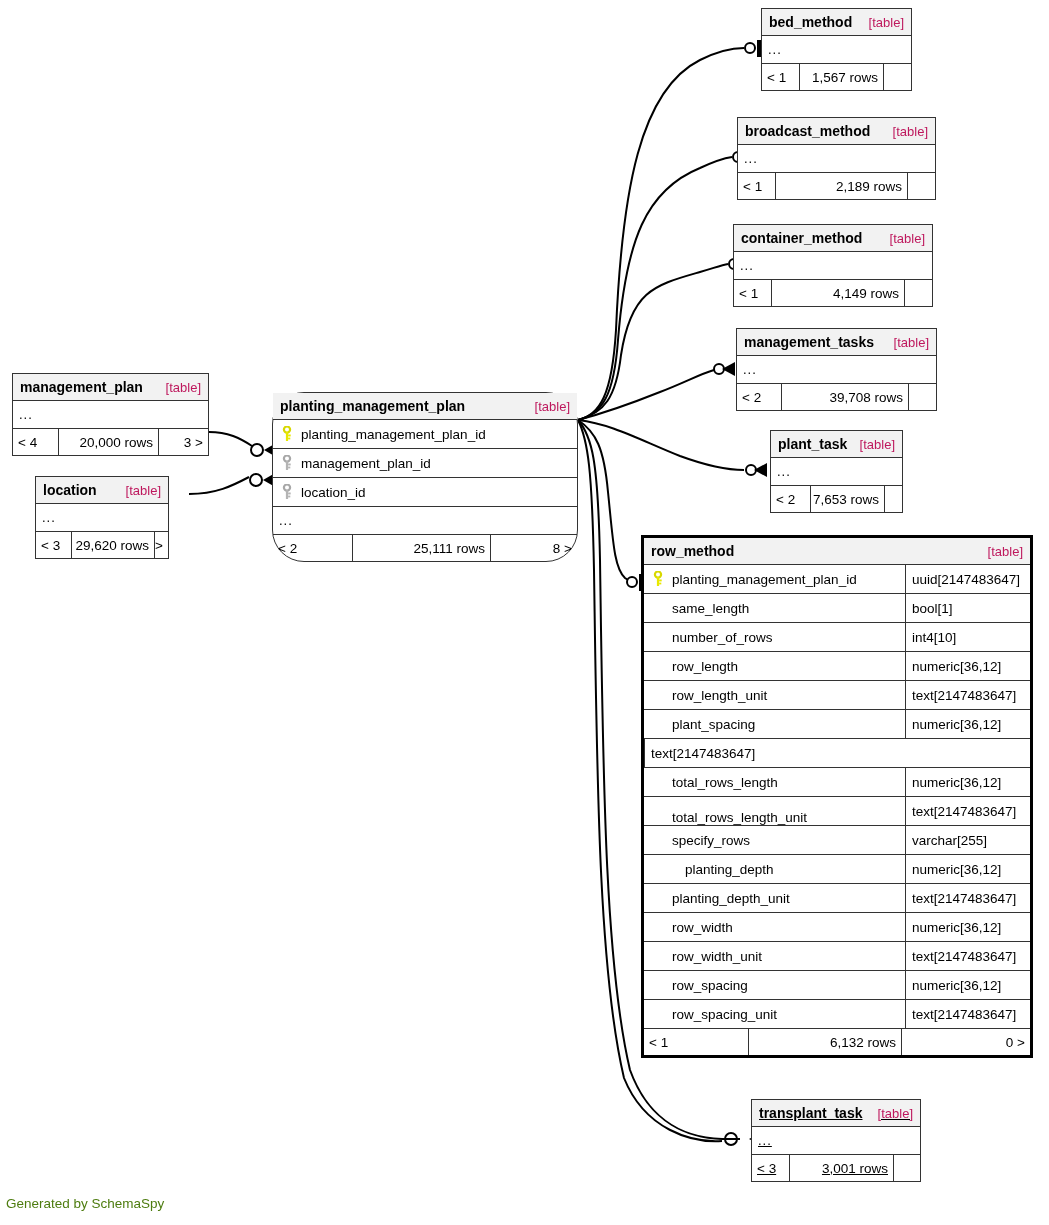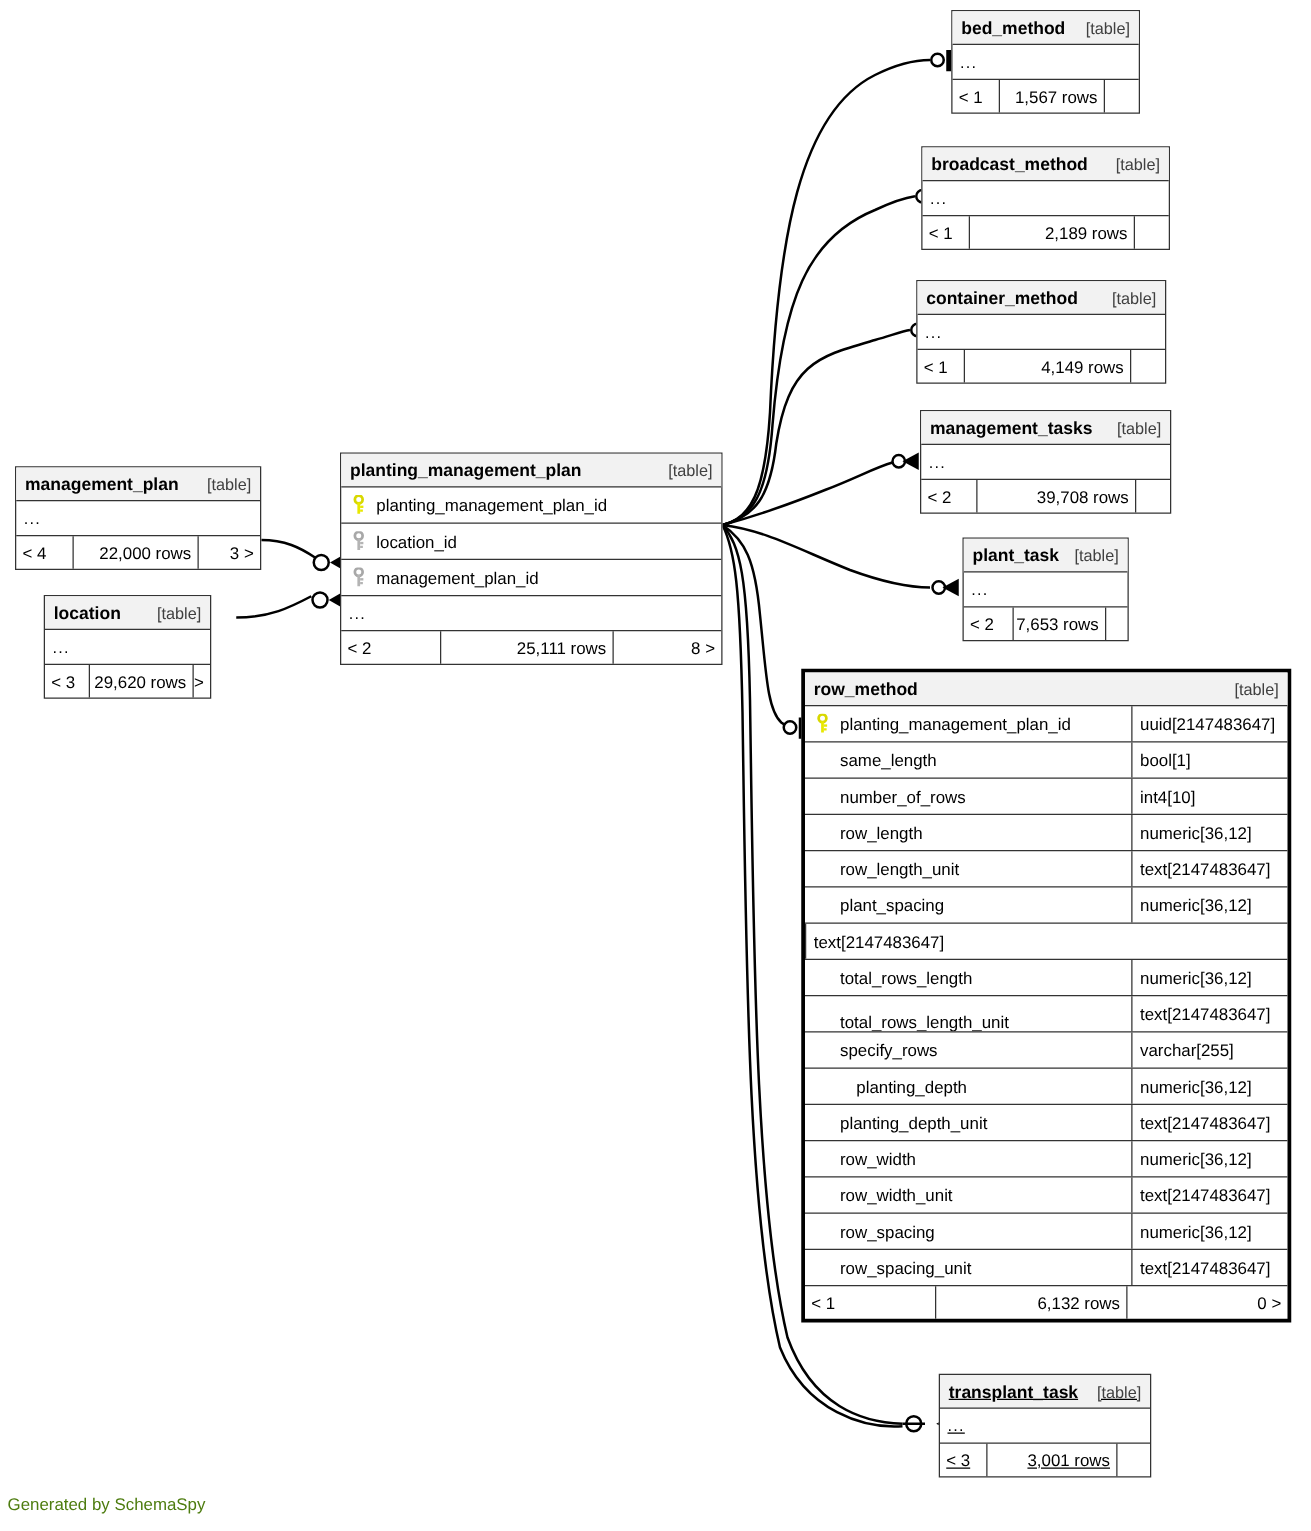--- a/index.html
+++ b/index.html
@@ -48,21 +48,21 @@
     box-sizing: border-box;
     height: 27px;
   }
   .tname {
     font-weight: bold;
     font-size: 14px;
     white-space: nowrap;
   }
   .ttype {
     font-size: 13px;
-    color: #404040;
+    color: #be185d;
     margin-left: 10px;
     white-space: nowrap;
   }
   .ellipsis-row {
     height: 28px;
     display: flex;
     align-items: center;
     padding: 0 6px;
     box-sizing: border-box;
     border-bottom: 1px solid #333333;
@@ -276,21 +276,21 @@
   </div>
 
   <div class="tbl" style="left:12px; top:373px; width:197px;">
     <div class="thead">
       <span class="tname">management_plan</span>
       <span class="ttype">[table]</span>
     </div>
     <div class="ellipsis-row">...</div>
     <div class="foot">
       <div class="fl" style="width:46px">&lt; 4</div>
-      <div class="fm" style="width:100px">22,000 rows</div>
+      <div class="fm" style="width:100px">20,000 rows</div>
       <div class="fr" style="flex:1">3 &gt;</div>
     </div>
   </div>
 
   <div class="tbl" style="left:35px; top:476px; width:134px;">
     <div class="thead">
       <span class="tname">location</span>
       <span class="ttype">[table]</span>
     </div>
     <div class="ellipsis-row">...</div>
@@ -307,21 +307,21 @@
       <span class="ttype">[table]</span>
     </div>
     <div class="ellipsis-row">...</div>
     <div class="foot">
       <div class="fl" style="width:38px">&lt; 3</div>
       <div class="fm" style="width:104px">3,001 rows</div>
       <div class="fr" style="flex:1"></div>
     </div>
   </div>
 
-  <div class="tbl" style="left:272px; top:362px; width:306px;">
+  <div class="tbl" style="left:272px; top:392px; width:306px;border-radius:32px;">
     <div class="thead">
       <span class="tname">planting_management_plan</span>
       <span class="ttype">[table]</span>
     </div>
 
     <div class="colrow">
       <span class="colname" style="flex:1">
         <span class="keyicon">
           <svg viewBox="0 0 14 16" width="14" height="16">
               <circle cx="7" cy="3.6" r="3.1" fill="none" stroke="#d8d800" stroke-width="2.2"></circle>
@@ -337,35 +337,35 @@
     <div class="colrow">
       <span class="colname" style="flex:1">
         <span class="keyicon">
           <svg viewBox="0 0 14 16" width="14" height="16">
               <circle cx="7" cy="3.6" r="3.1" fill="none" stroke="#a8a8a8" stroke-width="2.2"></circle>
               <rect x="5.9" y="6" width="2.2" height="9" fill="#b4b4b4"></rect>
               <rect x="8.1" y="8.5" width="2.6" height="1.9" fill="#b4b4b4"></rect>
               <rect x="8.1" y="11.6" width="2.2" height="1.8" fill="#b4b4b4"></rect>
             </svg>
         </span>
-        <span>location_id</span>
+        <span>management_plan_id</span>
       </span>
     </div>
 
     <div class="colrow">
       <span class="colname" style="flex:1">
         <span class="keyicon">
           <svg viewBox="0 0 14 16" width="14" height="16">
               <circle cx="7" cy="3.6" r="3.1" fill="none" stroke="#a8a8a8" stroke-width="2.2"></circle>
               <rect x="5.9" y="6" width="2.2" height="9" fill="#b4b4b4"></rect>
               <rect x="8.1" y="8.5" width="2.6" height="1.9" fill="#b4b4b4"></rect>
               <rect x="8.1" y="11.6" width="2.2" height="1.8" fill="#b4b4b4"></rect>
             </svg>
         </span>
-        <span>management_plan_id</span>
+        <span>location_id</span>
       </span>
     </div>
 
     <div class="ellipsis-row">...</div>
     <div class="foot">
       <div class="fl" style="width:80px">&lt; 2</div>
       <div class="fm" style="width:138px">25,111 rows</div>
       <div class="fr" style="flex:1">8 &gt;</div>
     </div>
   </div>

